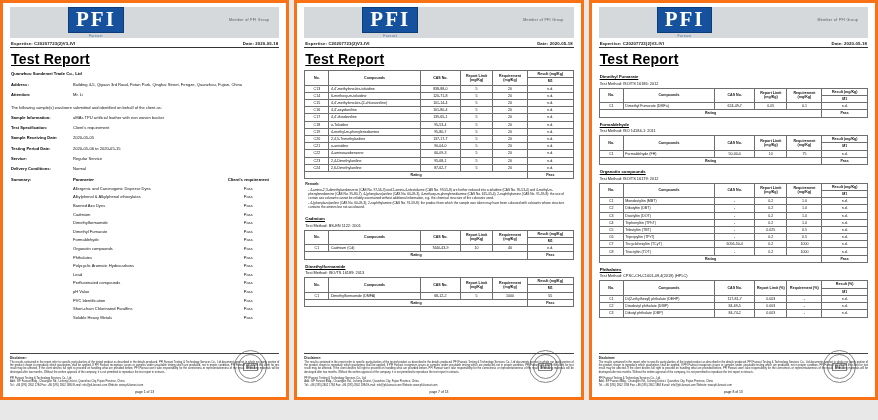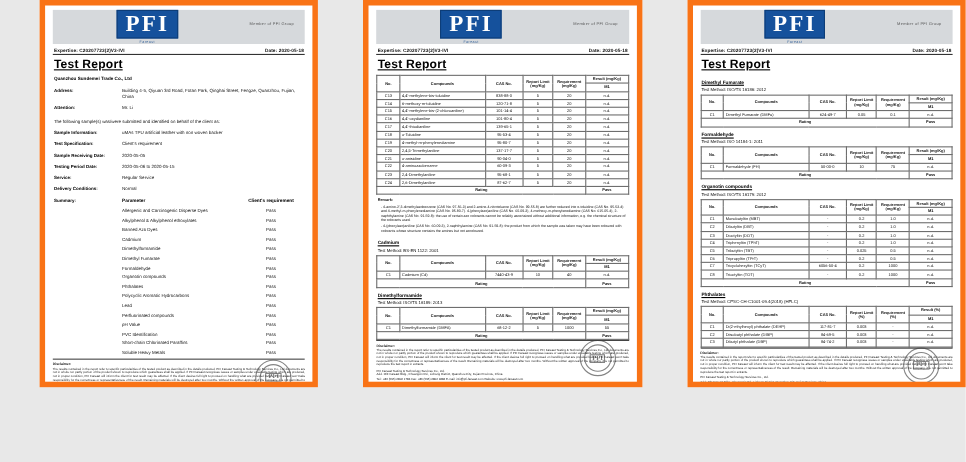--- a/index.html
+++ b/index.html
@@ -11,29 +11,28 @@
     overflow: hidden;
   }
   .viewport {
     width: 878px; height: 420px;
     display: flex;
     gap: 5px;
     background: #e8e8e8;
   }
   .page {
     flex: 1 1 0;
-    height: 352px;
+    height: 400px;
     background: #ffffff;
-    border: 5px solid #f97316;
+    border: 3px solid #f97316;
     padding: 4px 7px 2px 7px;
     position: relative;
     display: flex;
     flex-direction: column;
     overflow: hidden;
-    margin-left: 36px;
   }
 
   
   .hdr-band {
     height: 31px;
     background: #d6d9dc;
     display: flex;
     align-items: center;
     position: relative;
   }
@@ -75,21 +74,21 @@
     border-bottom: 1px solid #333;
     padding: 3px 1px 1px 1px;
     font-size: 4.3px;
     font-weight: bold;
     color: #111;
     letter-spacing: .1px;
   }
   .exp-bar .lbl { font-weight: bold; }
 
   .title {
-    font-size: 11px;
+    font-size: 14px;
     font-weight: bold;
     text-decoration: underline;
     margin: 3px 0 3px 1px;
     color: #000;
     letter-spacing: .2px;
   }
 
   
   .company {
     font-size: 4.2px;

